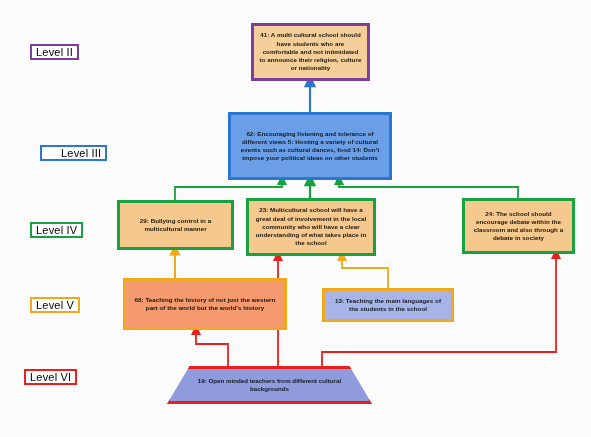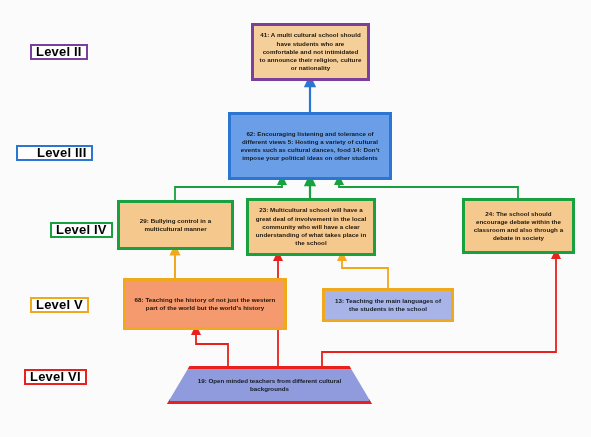--- a/index.html
+++ b/index.html
@@ -10,22 +10,22 @@
     position:relative;
     overflow:hidden;
   }
   #canvas{position:absolute;inset:0;}
   svg#wires{position:absolute;left:0;top:0;width:591px;height:437px;}
 
   .lvl-label{
     position:absolute;
     background:#ffffff;
     border:2px solid #000;
-    font-size:13px;
-    font-weight:bold;
+    font-size:11px;
+    font-weight:normal;
     color:#000;
     letter-spacing:.2px;
     padding:1px 4px;
     white-space:nowrap;
     line-height:10px;
     text-align:center;
   }
 
   .node{
     position:absolute;
@@ -137,25 +137,25 @@
 
     <g>
       <path d="M322,366 L322,352 L556,352 L556,254" stroke="#e8211c" stroke-width="1.8" fill="none" marker-end="url(#ah-red)"></path>
     </g>
   </svg>
 
   <div class="lvl-label" style="left:30px;top:44px;border-color:#7b3f9d;">
     <span>Level II</span>
   </div>
 
-  <div class="lvl-label" style="left:16px;top:145px;border-color:#2a76d2;padding-left:19px;">
+  <div class="lvl-label" style="left:40px;top:145px;border-color:#2a76d2;padding-left:19px;">
     <span>Level III</span>
   </div>
 
-  <div class="lvl-label" style="left:30px;top:222px;border-color:#19a13f;margin-left:20px;">
+  <div class="lvl-label" style="left:30px;top:222px;border-color:#19a13f;">
     <span>Level IV</span>
   </div>
 
   <div class="lvl-label" style="left:30px;top:297px;border-color:#f0a81c;">
     <span>Level V</span>
   </div>
 
   <div class="lvl-label" style="left:24px;top:369px;border-color:#e8211c;">
     <span>Level VI</span>
   </div>

